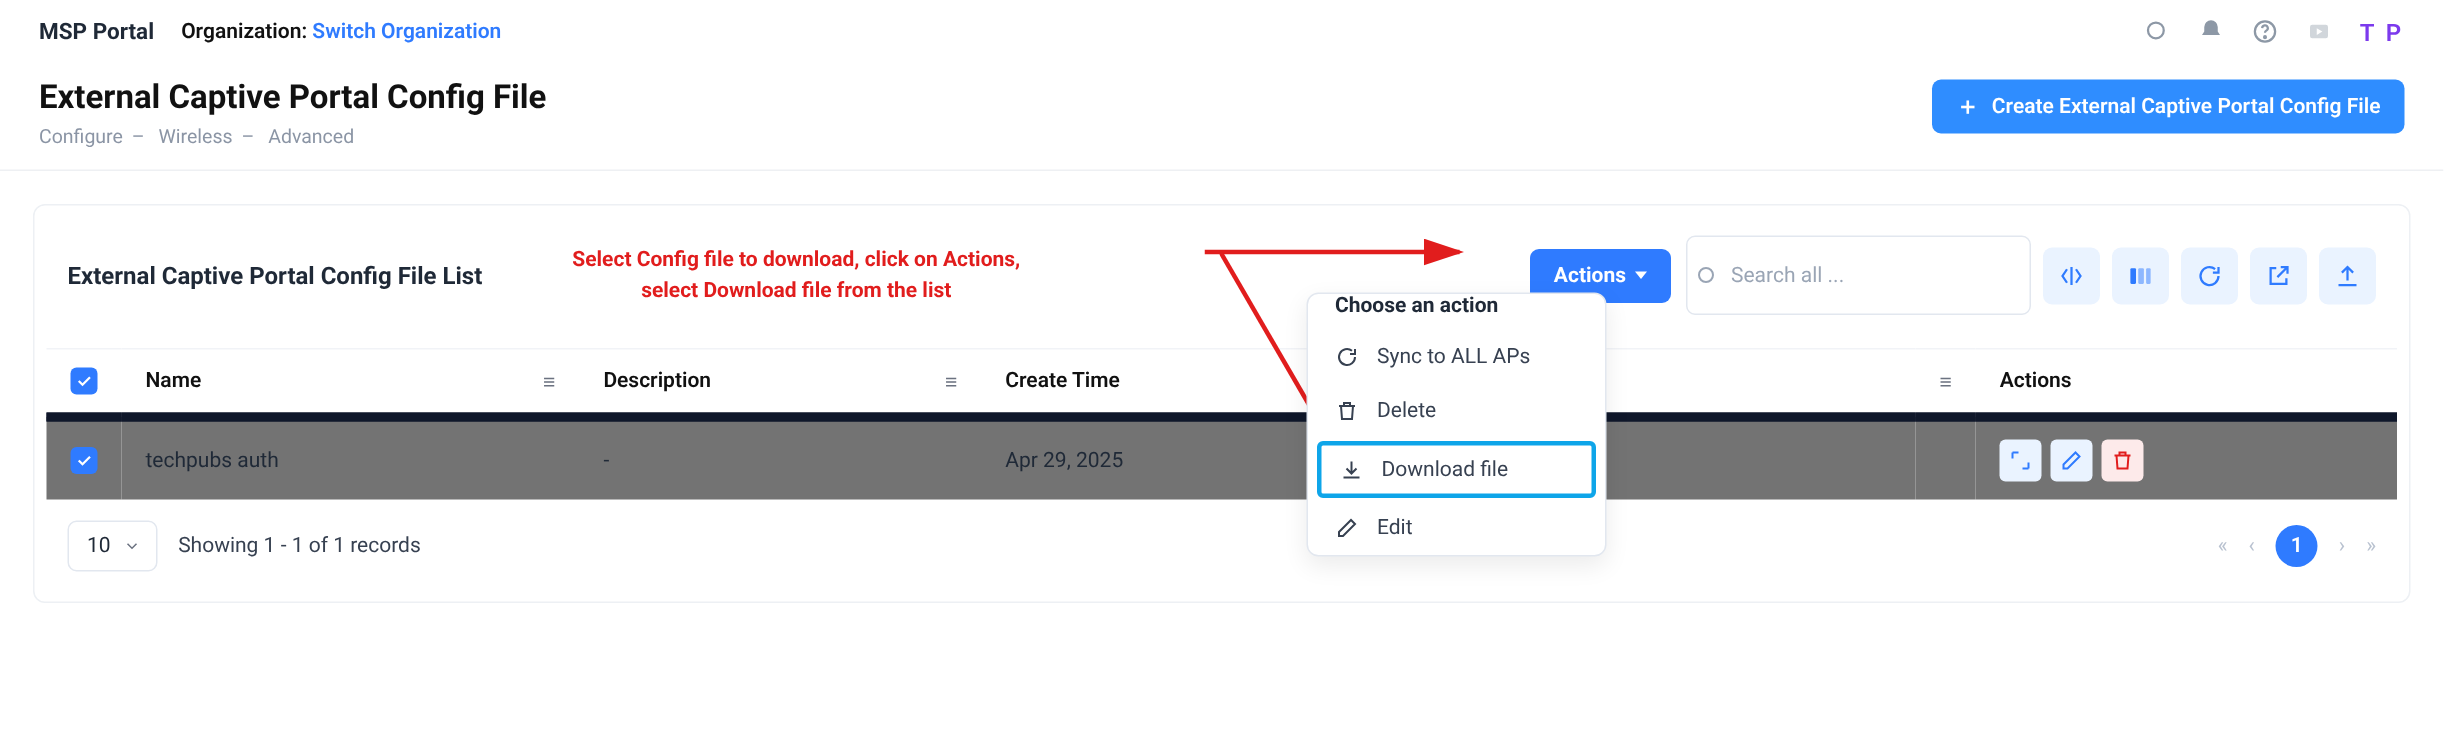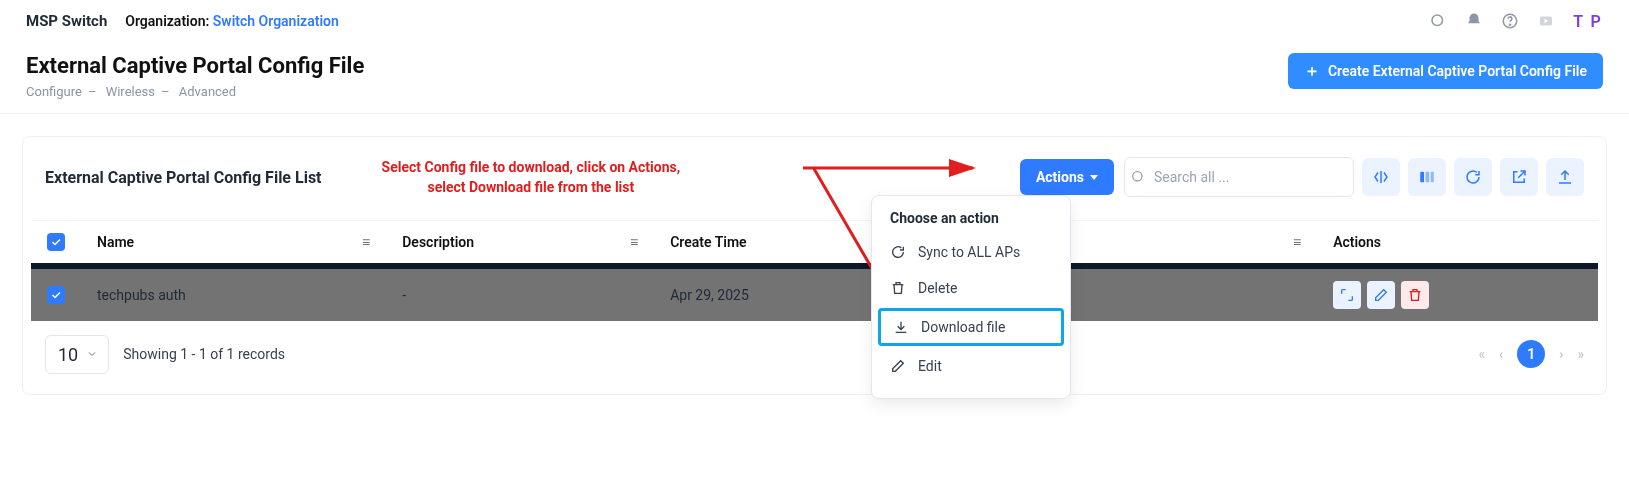--- a/index.html
+++ b/index.html
@@ -18,55 +18,55 @@
 .breadcrumbs .sep{margin:0 6px}
 .create-btn{background:#2f8dff;color:#fff;border:none;border-radius:6px;padding:10px 16px;font-weight:600;font-size:14px;display:flex;align-items:center;gap:8px;cursor:pointer}
 .create-btn .plus{font-size:16px;line-height:1}
 .card{margin:22px;border:1px solid #edf0f4;border-radius:8px;padding:20px 8px 20px 8px;position:relative}
 .card-head{display:flex;align-items:center;padding:0 14px 14px}
 .list-title{font-size:16px;font-weight:700}
 .annot{color:#e11d1d;font-weight:700;font-size:14px;text-align:center;line-height:1.45;margin-left:60px;flex:0 0 auto}
 .spacer{flex:1}
 .actions-btn{background:#2f7bff;color:#fff;border:none;border-radius:6px;padding:10px 16px;font-weight:700;font-size:14px;display:flex;align-items:center;gap:6px;cursor:pointer;margin-right:10px}
 .actions-btn .caret{width:0;height:0;border-left:4px solid transparent;border-right:4px solid transparent;border-top:5px solid #fff}
-.search-wrap{display:flex;align-items:center;border:1px solid #e2e7ef;border-radius:6px;padding:0 5px;height:40px;width:230px;color:#9aa5b5}
+.search-wrap{display:flex;align-items:center;border:1px solid #e2e7ef;border-radius:6px;padding:0 5px;height:53px;width:230px;color:#9aa5b5}
 .search-wrap input{border:none;outline:none;flex:1;font-size:14px;color:#374151;margin-left:8px}
 .search-wrap input::placeholder{color:#9aa5b5}
 .tool-btn{width:38px;height:38px;border-radius:6px;background:#eaf3ff;display:flex;align-items:center;justify-content:center;margin-left:8px;cursor:pointer;color:#2f7bff}
 table{width:100%;border-collapse:collapse;margin-top:8px}
 th,td{text-align:left;padding:12px 16px;font-size:14px}
 thead th{color:#111;font-weight:600;border-top:1px solid #f1f3f7;border-bottom:6px solid #0f172a}
 tbody tr{background:#737373}
 .col-drag{width:24px;color:#6b7280}
 .checkbox{width:18px;height:18px;border-radius:4px;background:#2f7bff;display:flex;align-items:center;justify-content:center}
 .checkbox svg{stroke:#fff}
 .col-actions .row-btns{display:flex;gap:6px;justify-content:flex-start}
 .row-btn{width:28px;height:28px;border-radius:4px;background:#eaf3ff;display:flex;align-items:center;justify-content:center;color:#2f7bff;cursor:pointer}
 .row-btn.danger{background:#fdeaea;color:#e11d1d}
-.dropdown{position:absolute;top:58px;left:848px;width:200px;background:#fff;border:1px solid #e2e7ef;border-radius:8px;box-shadow:0 6px 16px rgba(0,0,0,.08);padding:14px 0;z-index:10}
+.dropdown{position:absolute;top:58px;left:848px;width:200px;background:#fff;border:1px solid #e2e7ef;border-radius:8px;box-shadow:0 6px 16px rgba(0,0,0,.08);padding:0 0;z-index:10}
 .dd-title{font-weight:700;padding:0 18px 8px;font-size:14px}
 .dd-item{display:flex;align-items:flex-start;gap:12px;padding:10px 18px;cursor:pointer;color:#374151}
 .dd-item.highlight{border:3px solid #0ea5e9;border-radius:4px;margin:2px 6px;padding:8px 12px}
 .pager{display:flex;align-items:center;justify-content:space-between;padding:14px 14px 0}
 .page-size{display:flex;align-items:center;gap:14px}
-.page-size-sel{border:1px solid #e2e7ef;border-radius:6px;padding:8px 30px 8px 12px;font-size:18px;position:relative;cursor:pointer}
+.page-size-sel{border:1px solid #e2e7ef;border-radius:6px;padding:8px 30px 8px 12px;font-size:14px;position:relative;cursor:pointer}
 .page-size-sel .chev{position:absolute;right:10px;top:50%;transform:translateY(-50%);color:#6b7280}
 .records{color:#374151}
 .page-nav{display:flex;align-items:center;gap:14px;color:#b9c2d0}
 .page-nav .current{width:28px;height:28px;border-radius:50%;background:#2f7bff;color:#fff;display:flex;align-items:center;justify-content:center;font-weight:600}
 .page-nav .navbtn{cursor:pointer}
 svg{display:block}
 .arrow-svg{position:absolute;pointer-events:none;z-index:9}
 </style>
 </head>
 <body>
 
 <div class="topbar">
   <div class="tb-left">
-    <span class="brand">MSP Switch</span>
+    <span class="brand">MSP Portal</span>
     <span>
       <span class="org-label">Organization:</span>
       <span class="org-link">Switch Organization</span>
     </span>
   </div>
   <div class="tb-right">
     <span class="tb-icon">
         <svg width="18" height="18" viewBox="0 0 24 24" fill="none" stroke="currentColor" stroke-width="2">
           <circle cx="11" cy="11" r="7"></circle>
         </svg>

